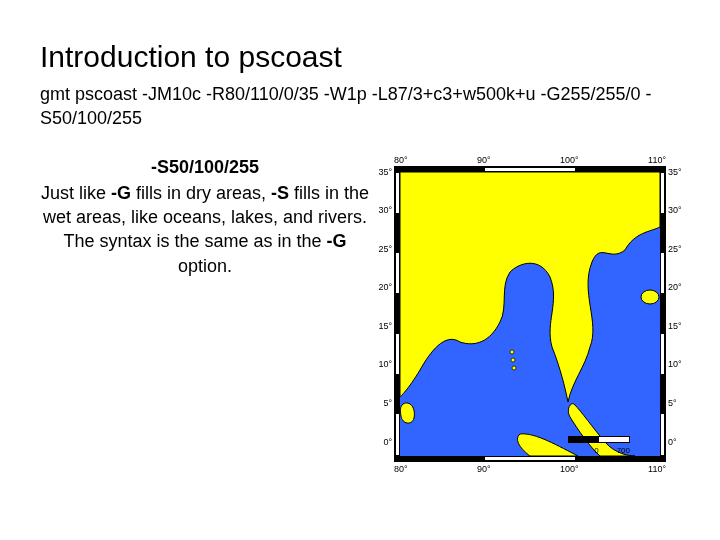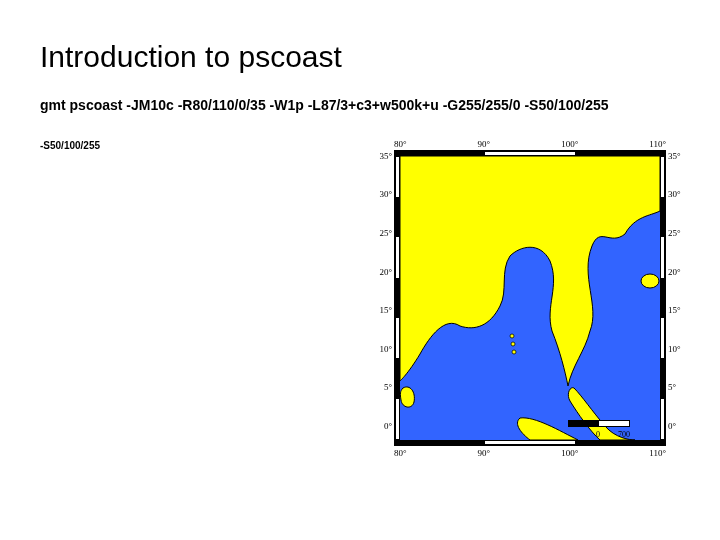--- a/index.html
+++ b/index.html
@@ -15,49 +15,50 @@
   .slide {
     padding: 40px 40px 0 40px;
     box-sizing: border-box;
     width: 100%;
     height: 100%;
     position: relative;
   }
   .title {
     font-size: 30px;
     font-weight: 400;
-    margin: 0 0 22px 0;
+    margin: 0 0 8px 0;
   }
   .cmd {
-    font-size: 14px;
-    font-weight: 700;
+    font-size: 18px;
+    font-weight: 400;
     line-height: 1.35;
     margin-bottom: 24px;
   }
   .cmd .indent { padding-left: 34px; display: inline-block; }
   .body {
     display: flex;
     gap: 10px;
   }
   .left {
     width: 330px;
-    font-size: 10px;
+    font-size: 18px;
     line-height: 1.35;
+    text-align: center;
   }
   .opt { font-weight: 700; margin-bottom: 2px; }
   .desc { }
   .b { font-weight: 700; }
   .right {
     flex: 1;
     display: flex;
     justify-content: center;
   }
 
   
-  .mapwrap { position: relative; width: 272px; font-family: Liberation Serif, serif; }
+  .mapwrap { position: relative; width: 272px; }
   .ticks-top, .ticks-bottom {
     display: flex;
     justify-content: space-between;
     font-size: 9px;
     padding: 0 0px 1px 0px;
   }
   .ticks-bottom { padding-top: 2px; }
   .ticks-left {
     position: absolute;
     left: -22px;
@@ -126,20 +127,23 @@
 <div class="slide">
   <h1 class="title">Introduction to pscoast</h1>
 
   <div class="cmd">
     <span>gmt pscoast -JM10c -R80/110/0/35 -W1p -L87/3+c3+w500k+u -G255/255/0 -S50/100/255</span><br>
   </div>
 
   <div class="body">
     <div class="left">
       <div class="opt">-S50/100/255</div>
+      <div class="desc">
+        <span>Just like </span><span class="b">-G</span><span> fills in dry areas, </span><span class="b">-S</span><span> fills in the wet areas, like oceans, lakes, and rivers. The syntax is the same as in the </span><span class="b">-G</span><span> option.</span>
+      </div>
     </div>
 
     <div class="right">
       <div class="mapwrap">
         <div class="ticks-top">
           <span>80°</span>
           <span>90°</span>
           <span>100°</span>
           <span>110°</span>
         </div>

